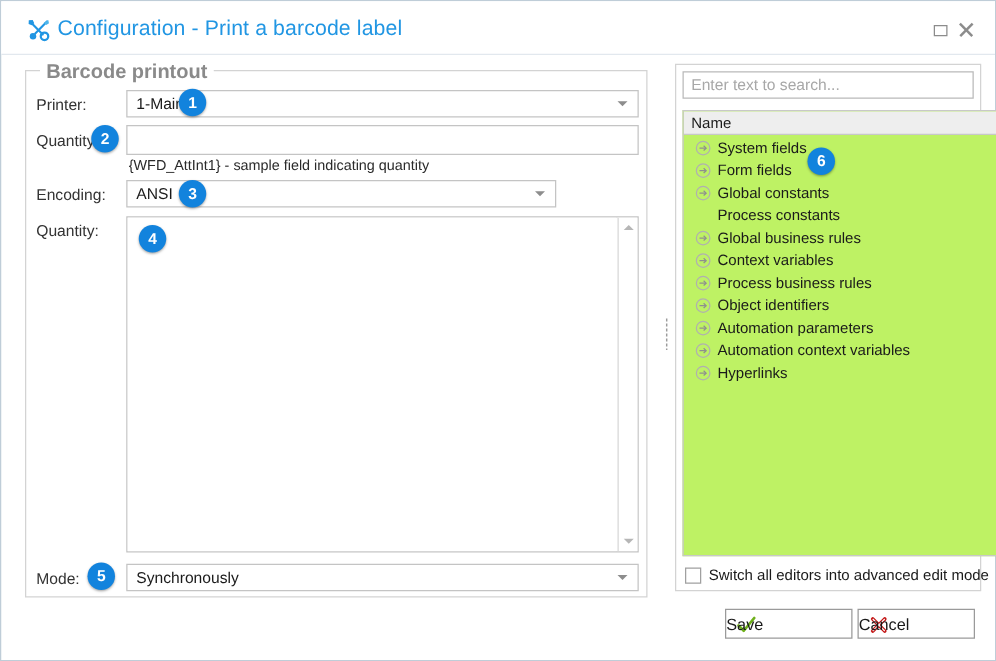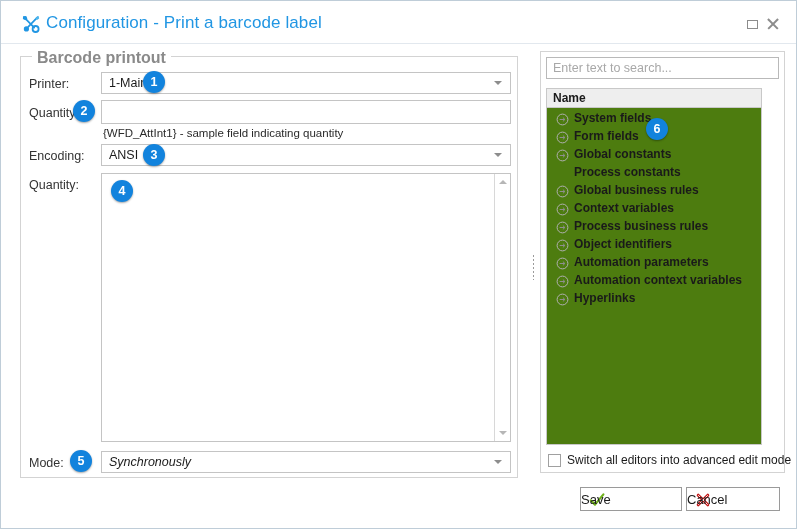--- a/index.html
+++ b/index.html
@@ -113,21 +113,21 @@
   #txt-quantity { left: 100px; top: 99px; width: 410px; height: 24px; }
   #hint-quantity {
     position: absolute; left: 102px; top: 126px;
     font-size: 11.5px;
     color: #2a2a2a;
     white-space: nowrap;
   }
 
   
   #lbl-encoding { left: 28px;  top: 148px; }
-  #cmb-encoding { left: 100px; top: 143px; width: 410px; height: 22px; }
+  #cmb-encoding { left: 100px; top: 143px; width: 344px; height: 22px; }
   #cmb-encoding .ctrl-text { top: 3px; }
 
   
   #lbl-template { left: 28px;  top: 177px; }
   #txt-template {
     left: 100px; top: 172px;
     width: 410px; height: 269px;
     overflow: hidden;
   }
   #template-scroll {
@@ -147,21 +147,21 @@
   .sb-up   { top: 6px;    border-bottom: 4px solid #b6b6b6; }
   .sb-down { bottom: 6px; border-top: 4px solid #b6b6b6; }
   #template-area {
     position: absolute; left: 0; top: 0;
     right: 17px; bottom: 0;
     background: #ffffff;
   }
 
   
   #lbl-mode { left: 28px; top: 455px; }
-  #cmb-mode { left: 100px; top: 450px; width: 410px; height: 22px; font-style: italic; }
+  #cmb-mode { left: 100px; top: 450px; width: 410px; height: 22px; }
   #cmb-mode .ctrl-text { top: 3px; }
 
   
   #splitter {
     position: absolute; left: 525px; top: 55px;
     width: 14px; height: 422px;
     cursor: col-resize;
   }
   #splitter-grip {
     position: absolute; left: 6px; top: 198px;
@@ -189,25 +189,24 @@
     border: 0; outline: 0; padding: 0;
     font-family: "Liberation Sans", sans-serif;
     font-size: 12.5px;
     color: #1a1a1a;
     background: transparent;
   }
   #search-input::placeholder { color: #a8a8a8; }
 
   #tree-wrap {
     position: absolute; left: 5px; top: 36px;
-    width: 216px; height: 357px;
+    width: 252px; height: 357px;
     border: 1px solid #c8c8c8;
-    background: #4d7c0f;
+    background: #bef264;
     overflow: hidden;
-    font-weight: bold;
   }
   #tree-header {
     position: absolute; left: 0; top: 0;
     width: 100%; height: 19px;
     background: #eeeeee;
     border-bottom: 1px solid #c8c8c8;
   }
   #tree-header-label {
     position: absolute; left: 6px; top: 2px;
     font-size: 12px; color: #1a1a1a;

